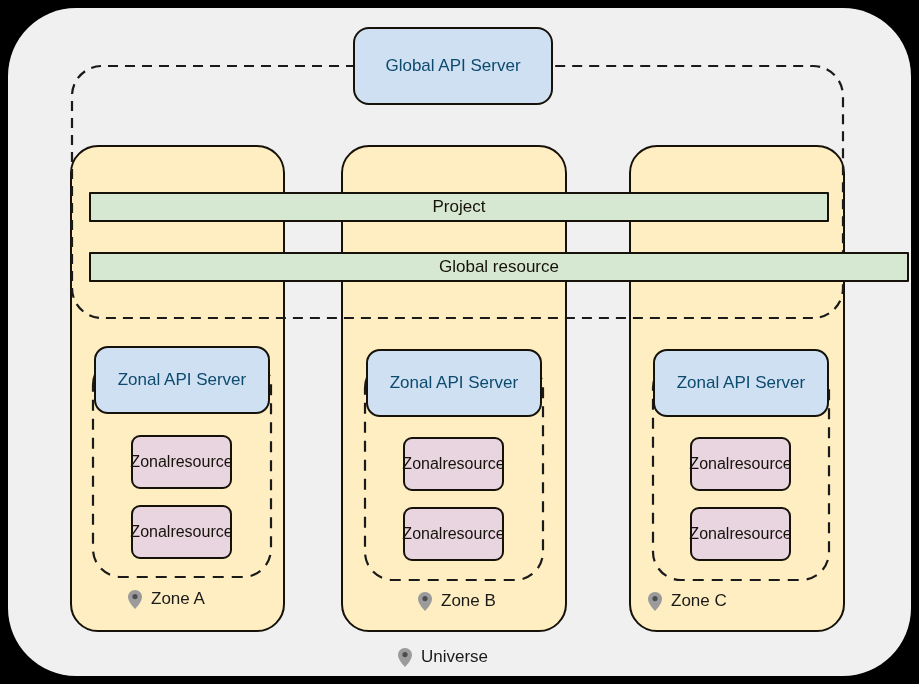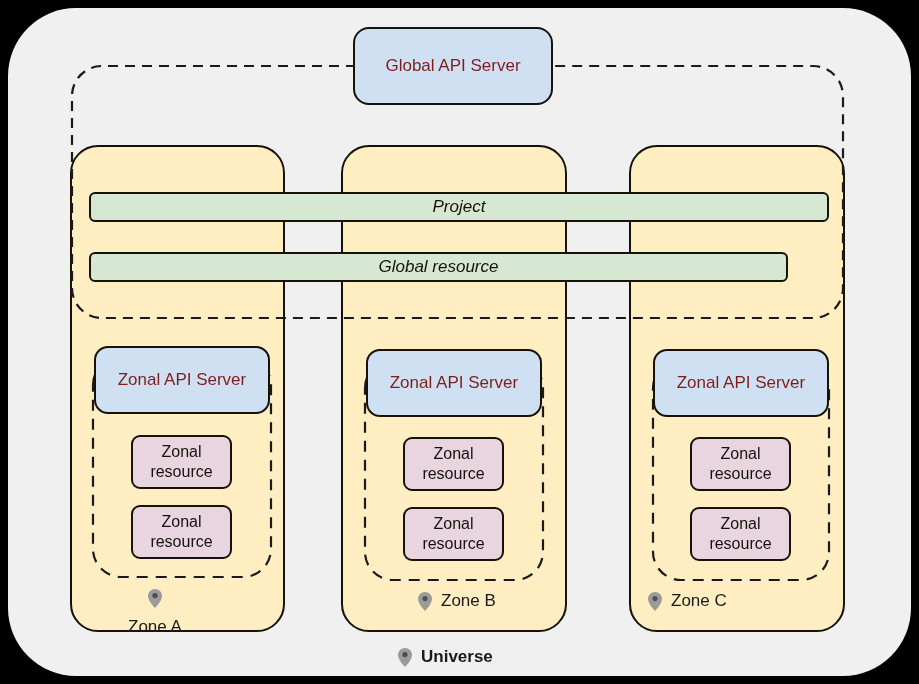--- a/index.html
+++ b/index.html
@@ -34,55 +34,54 @@
     border: 2px solid #16120a;
     border-radius: 28px;
     box-sizing: border-box;
   }
 
   
   .green-bar {
     position: absolute;
     background: #d7e8d2;
     border: 2px solid #16120a;
-    border-radius: 6px;
+    border-radius: 1px;
     box-sizing: border-box;
     display: flex;
     align-items: center;
     justify-content: center;
     color: #16120a;
     font-size: 17px;
-    font-style: italic;
   }
 
   
   .api-box {
     position: absolute;
     background: #cfe0f2;
     border: 2px solid #16120a;
     border-radius: 14px;
     box-sizing: border-box;
     display: flex;
     align-items: center;
     justify-content: center;
-    color: #7f1d1d;
+    color: #0c4a6e;
     font-size: 17px;
     text-align: center;
   }
   .api-box.global { border-radius: 16px; }
 
   
   .res-box {
     position: absolute;
     background: #e8d5e0;
     border: 2px solid #16120a;
     border-radius: 9px;
     box-sizing: border-box;
     display: flex;
-    flex-direction: column;
+    flex-direction: row;
     align-items: center;
     justify-content: center;
     color: #16120a;
     font-size: 16px;
     line-height: 1.28;
     text-align: center;
   }
 
   
   .pin-label {
@@ -119,41 +118,41 @@
 
   <svg class="svg-layer" viewBox="0 0 919 684" xmlns="http://www.w3.org/2000/svg">
 
     <path d="M 356 66 L 102 66 A 30 30 0 0 0 72 96 L 72 288 A 30 30 0 0 0 102 318
              L 813 318 A 30 30 0 0 0 843 288 L 843 96 A 30 30 0 0 0 813 66 L 551 66" fill="none" stroke="#1a1a1a" stroke-width="2.2" stroke-dasharray="10 7" stroke-linecap="butt"></path>
   </svg>
 
   <div class="api-box global" style="left:353px; top:27px; width:200px; height:78px;">Global API Server</div>
 
   <div class="green-bar" style="left:89px; top:192px; width:740px; height:30px;">Project</div>
-  <div class="green-bar" style="left:89px; top:252px; width:699px; height:30px;">Global resource</div>
+  <div class="green-bar" style="left:89px; top:252px; width:820px; height:30px;">Global resource</div>
 
   <svg class="svg-layer" viewBox="0 0 919 684" xmlns="http://www.w3.org/2000/svg">
     <path d="M 93 385 A 28 28 0 0 1 121 357 L 243 357 A 28 28 0 0 1 271 385
              L 271 549 A 28 28 0 0 1 243 577 L 121 577 A 28 28 0 0 1 93 549 Z" fill="none" stroke="#1a1a1a" stroke-width="2.2" stroke-dasharray="11 8"></path>
     <path d="M 365 388 A 28 28 0 0 1 393 360 L 515 360 A 28 28 0 0 1 543 388
              L 543 552 A 28 28 0 0 1 515 580 L 393 580 A 28 28 0 0 1 365 552 Z" fill="none" stroke="#1a1a1a" stroke-width="2.2" stroke-dasharray="11 8"></path>
     <path d="M 653 388 A 28 28 0 0 1 681 360 L 801 360 A 28 28 0 0 1 829 388
              L 829 552 A 28 28 0 0 1 801 580 L 681 580 A 28 28 0 0 1 653 552 Z" fill="none" stroke="#1a1a1a" stroke-width="2.2" stroke-dasharray="11 8"></path>
   </svg>
 
   <div class="api-box" style="left:94px; top:346px; width:176px; height:68px;">Zonal API Server</div>
   <div class="res-box" style="left:131px; top:435px; width:101px; height:54px;">
     <span>Zonal</span>
     <span>resource</span>
   </div>
   <div class="res-box" style="left:131px; top:505px; width:101px; height:54px;">
     <span>Zonal</span>
     <span>resource</span>
   </div>
-  <div class="pin-label" style="left:128px; top:589px;flex-direction:column;">
+  <div class="pin-label" style="left:128px; top:589px;">
     <svg class="pin-icon" width="14" height="19" viewBox="0 0 14 19" xmlns="http://www.w3.org/2000/svg">
       <path d="M7 0 C3.1 0 0 3.1 0 7 C0 12 7 19 7 19 C7 19 14 12 14 7 C14 3.1 10.9 0 7 0 Z" fill="#9b9b9b"></path>
       <circle cx="7" cy="6.6" r="2.6" fill="#4d4d4d"></circle>
     </svg>
     <span>Zone A</span>
   </div>
 
   <div class="api-box" style="left:366px; top:349px; width:176px; height:68px;">Zonal API Server</div>
   <div class="res-box" style="left:403px; top:437px; width:101px; height:54px;">
     <span>Zonal</span>
@@ -181,21 +180,21 @@
     <span>resource</span>
   </div>
   <div class="pin-label" style="left:648px; top:591px;">
     <svg class="pin-icon" width="14" height="19" viewBox="0 0 14 19" xmlns="http://www.w3.org/2000/svg">
       <path d="M7 0 C3.1 0 0 3.1 0 7 C0 12 7 19 7 19 C7 19 14 12 14 7 C14 3.1 10.9 0 7 0 Z" fill="#9b9b9b"></path>
       <circle cx="7" cy="6.6" r="2.6" fill="#4d4d4d"></circle>
     </svg>
     <span>Zone C</span>
   </div>
 
-  <div class="pin-label" style="left:398px; top:647px;font-weight:bold;">
+  <div class="pin-label" style="left:398px; top:647px;">
     <svg class="pin-icon" width="14" height="19" viewBox="0 0 14 19" xmlns="http://www.w3.org/2000/svg">
       <path d="M7 0 C3.1 0 0 3.1 0 7 C0 12 7 19 7 19 C7 19 14 12 14 7 C14 3.1 10.9 0 7 0 Z" fill="#9b9b9b"></path>
       <circle cx="7" cy="6.6" r="2.6" fill="#4d4d4d"></circle>
     </svg>
     <span>Universe</span>
   </div>
 
 </div>
 
 </body></html>

